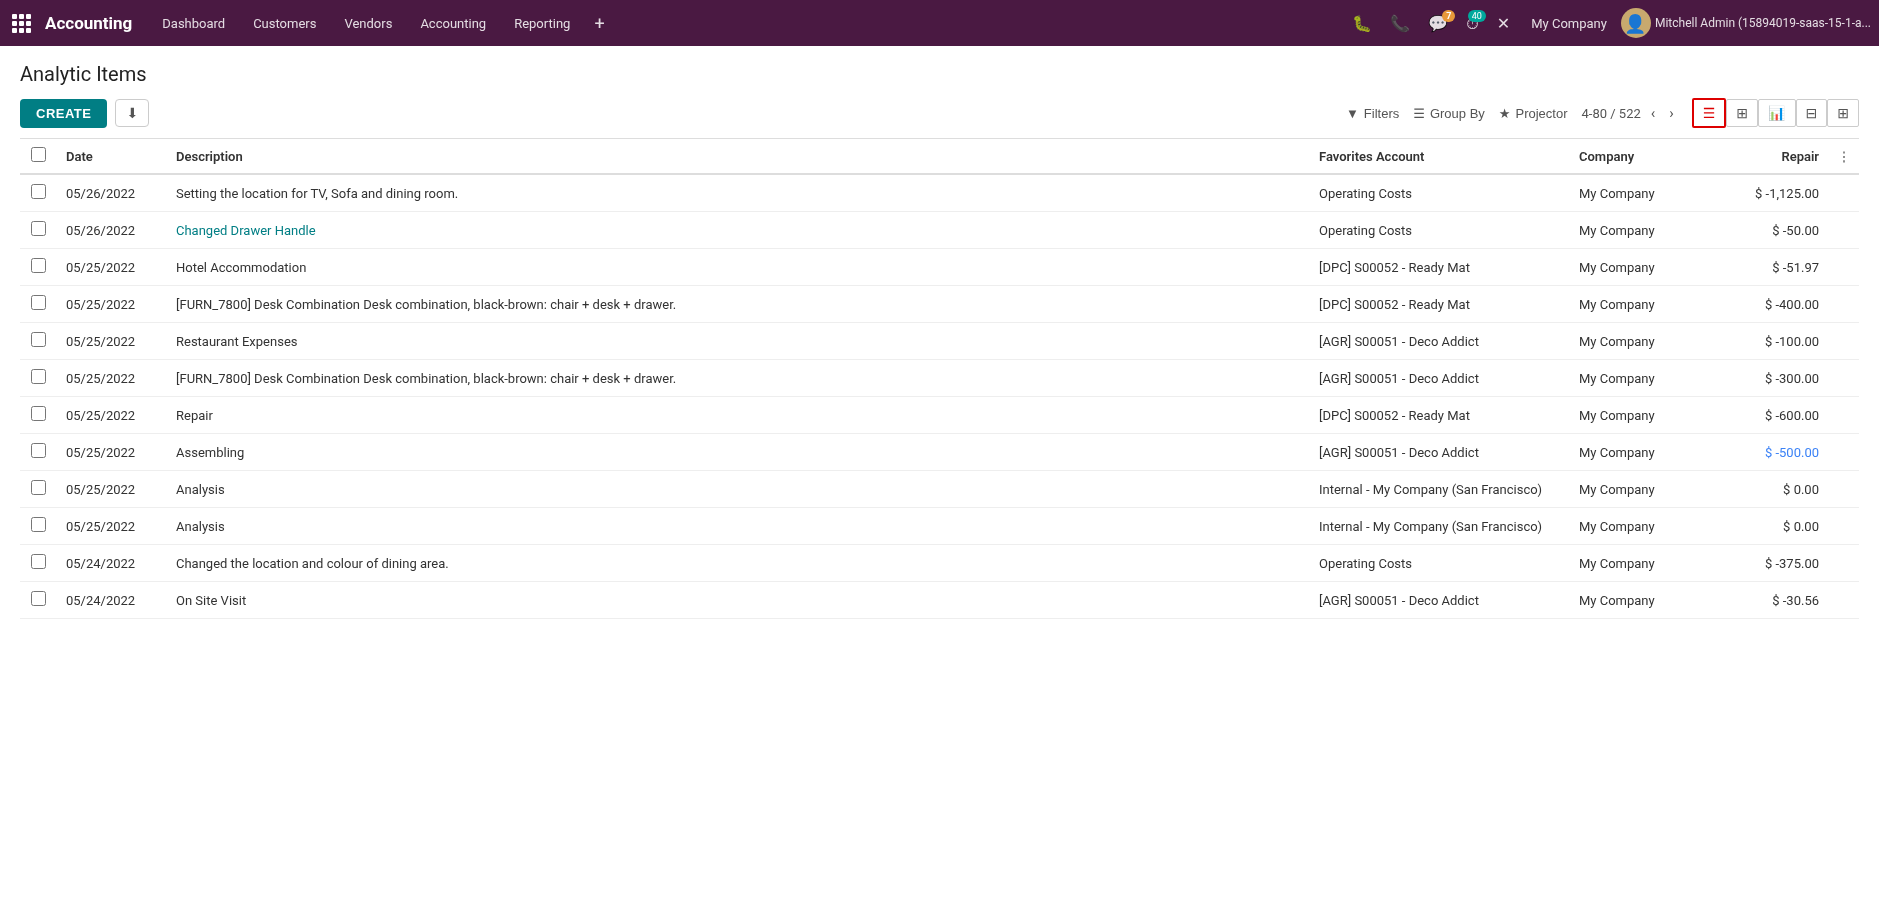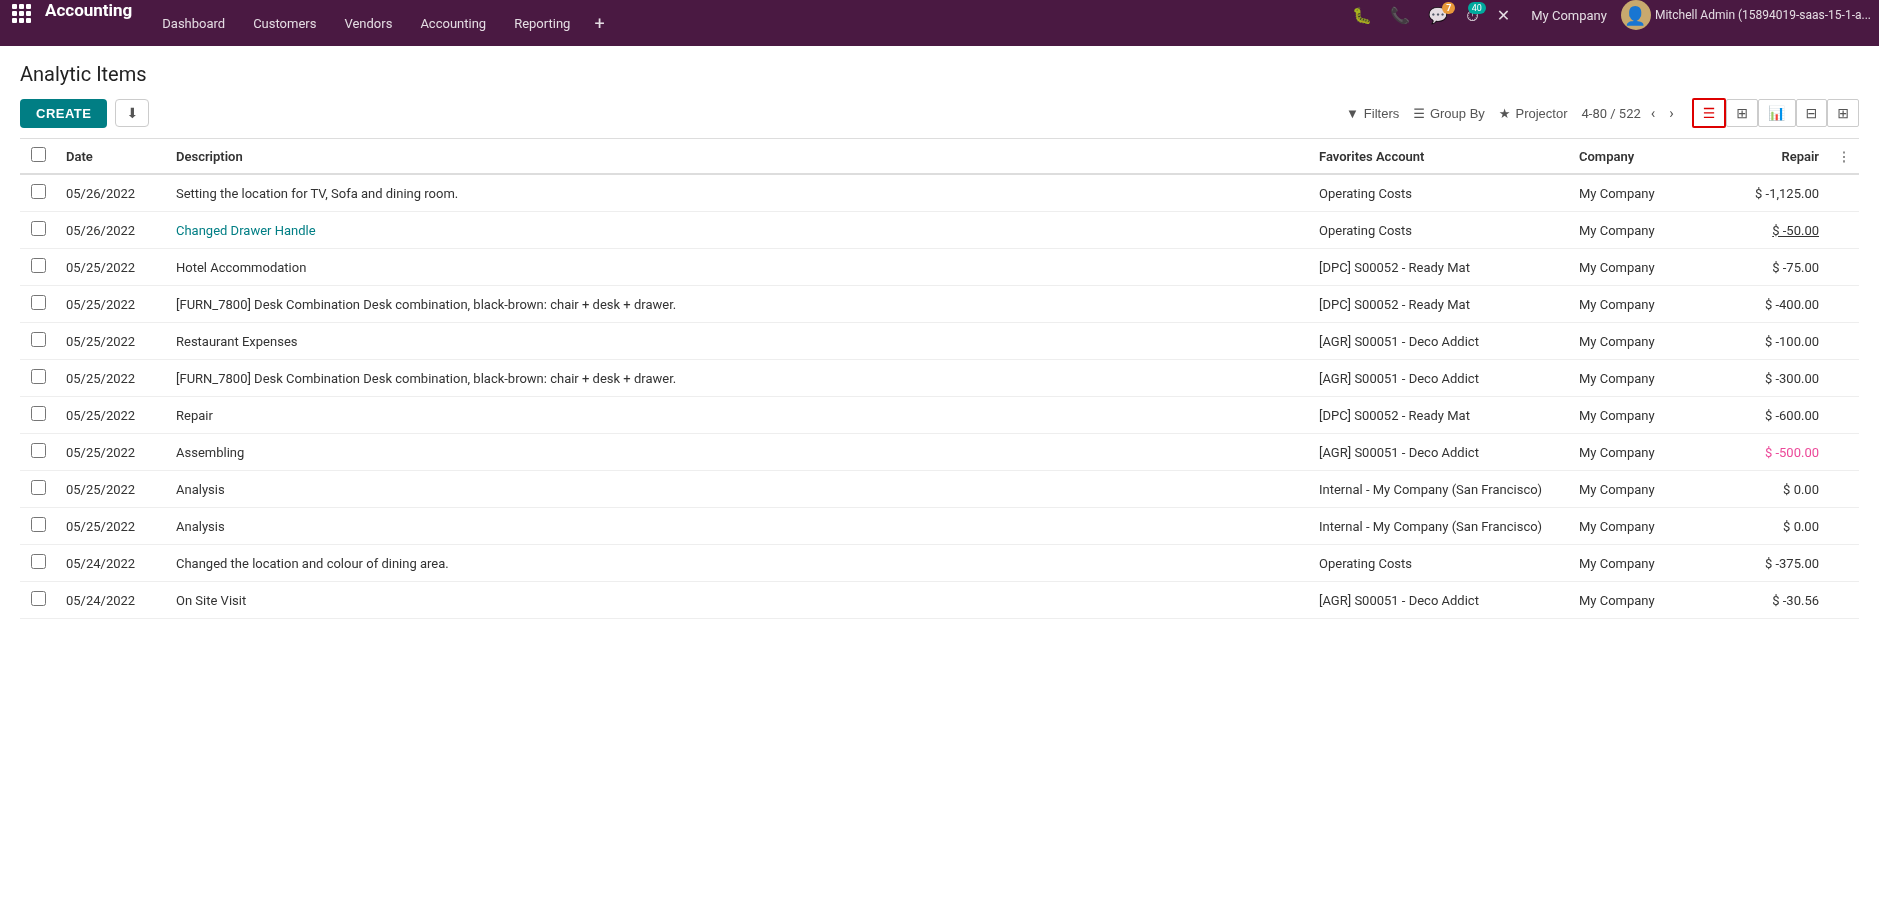--- a/index.html
+++ b/index.html
@@ -4,21 +4,21 @@
   <style>
     * { box-sizing: border-box; margin: 0; padding: 0; }
     body { font-family: -apple-system, BlinkMacSystemFont, 'Segoe UI', Roboto, sans-serif; font-size: 13px; background: #fff; color: #333; }
 
     
     input[type=checkbox] { width: 15px; height: 15px; cursor: pointer; }
   </style>
 </head>
 <body>
 
-<nav style="background:#4a1942;color:#fff;display:flex;align-items:flex-start;height:46px;padding:0 8px;gap:0;">
+<nav style="background:#4a1942;color:#fff;display:flex;align-items:center;height:46px;padding:0 8px;gap:0;">
 
   <div style="display:grid;grid-template-columns:repeat(3,5px);gap:2px;margin-right:10px;cursor:pointer;padding:4px;">
     <span style="width:5px;height:5px;background:#fff;border-radius:1px;display:block;"></span>
     <span style="width:5px;height:5px;background:#fff;border-radius:1px;display:block;"></span>
     <span style="width:5px;height:5px;background:#fff;border-radius:1px;display:block;"></span>
     <span style="width:5px;height:5px;background:#fff;border-radius:1px;display:block;"></span>
     <span style="width:5px;height:5px;background:#fff;border-radius:1px;display:block;"></span>
     <span style="width:5px;height:5px;background:#fff;border-radius:1px;display:block;"></span>
     <span style="width:5px;height:5px;background:#fff;border-radius:1px;display:block;"></span>
     <span style="width:5px;height:5px;background:#fff;border-radius:1px;display:block;"></span>
@@ -124,32 +124,32 @@
     <td style="width:30px;padding:9px 6px;"></td>
   </tr>
         <tr style="border-bottom: 1px solid rgb(238, 238, 238);">
     <td style="width:36px;text-align:center;padding:9px 10px;">
       <input type="checkbox" style="">
     </td>
     <td style="padding:9px 10px;color:#333;white-space:nowrap;width:110px;">05/26/2022</td>
     <td style="padding:9px 10px;color:#017e84;cursor:pointer;">Changed Drawer Handle</td>
     <td style="padding:9px 10px;color:#333;width:260px;">Operating Costs</td>
     <td style="padding:9px 10px;color:#333;width:140px;">My Company</td>
-    <td style="padding:9px 10px;color:#333;text-align:right;white-space:nowrap;width:120px;text-decoration:underline;">$ -50.00</td>
+    <td style="padding:9px 10px;color:#333;text-align:right;white-space:nowrap;width:120px;">$ -50.00</td>
     <td style="width:30px;padding:9px 6px;"></td>
   </tr>
         <tr style="border-bottom: 1px solid rgb(238, 238, 238);">
     <td style="width:36px;text-align:center;padding:9px 10px;">
       <input type="checkbox" style="">
     </td>
     <td style="padding:9px 10px;color:#333;white-space:nowrap;width:110px;">05/25/2022</td>
     <td style="padding:9px 10px;color:#333;">Hotel Accommodation</td>
     <td style="padding:9px 10px;color:#333;width:260px;">[DPC] S00052 - Ready Mat</td>
     <td style="padding:9px 10px;color:#333;width:140px;">My Company</td>
-    <td style="padding:9px 10px;color:#333;text-align:right;white-space:nowrap;width:120px;">$ -75.00</td>
+    <td style="padding:9px 10px;color:#333;text-align:right;white-space:nowrap;width:120px;">$ -51.97</td>
     <td style="width:30px;padding:9px 6px;"></td>
   </tr>
         <tr style="border-bottom: 1px solid rgb(238, 238, 238);">
     <td style="width:36px;text-align:center;padding:9px 10px;">
       <input type="checkbox" style="">
     </td>
     <td style="padding:9px 10px;color:#333;white-space:nowrap;width:110px;">05/25/2022</td>
     <td style="padding:9px 10px;color:#333;">[FURN_7800] Desk Combination Desk combination, black-brown: chair + desk + drawer.</td>
     <td style="padding:9px 10px;color:#333;width:260px;">[DPC] S00052 - Ready Mat</td>
     <td style="padding:9px 10px;color:#333;width:140px;">My Company</td>
@@ -190,21 +190,21 @@
     <td style="width:30px;padding:9px 6px;"></td>
   </tr>
         <tr style="border-bottom: 1px solid rgb(238, 238, 238);">
     <td style="width:36px;text-align:center;padding:9px 10px;">
       <input type="checkbox" style="">
     </td>
     <td style="padding:9px 10px;color:#333;white-space:nowrap;width:110px;">05/25/2022</td>
     <td style="padding:9px 10px;color:#333;">Assembling</td>
     <td style="padding:9px 10px;color:#333;width:260px;">[AGR] S00051 - Deco Addict</td>
     <td style="padding:9px 10px;color:#333;width:140px;">My Company</td>
-    <td style="padding:9px 10px;color:#ec4899;text-align:right;white-space:nowrap;width:120px;">$ -500.00</td>
+    <td style="padding:9px 10px;color:#3b82f6;text-align:right;white-space:nowrap;width:120px;">$ -500.00</td>
     <td style="width:30px;padding:9px 6px;"></td>
   </tr>
         <tr style="border-bottom: 1px solid rgb(238, 238, 238);">
     <td style="width:36px;text-align:center;padding:9px 10px;">
       <input type="checkbox" style="">
     </td>
     <td style="padding:9px 10px;color:#333;white-space:nowrap;width:110px;">05/25/2022</td>
     <td style="padding:9px 10px;color:#333;">Analysis</td>
     <td style="padding:9px 10px;color:#333;width:260px;">Internal - My Company (San Francisco)</td>
     <td style="padding:9px 10px;color:#333;width:140px;">My Company</td>

